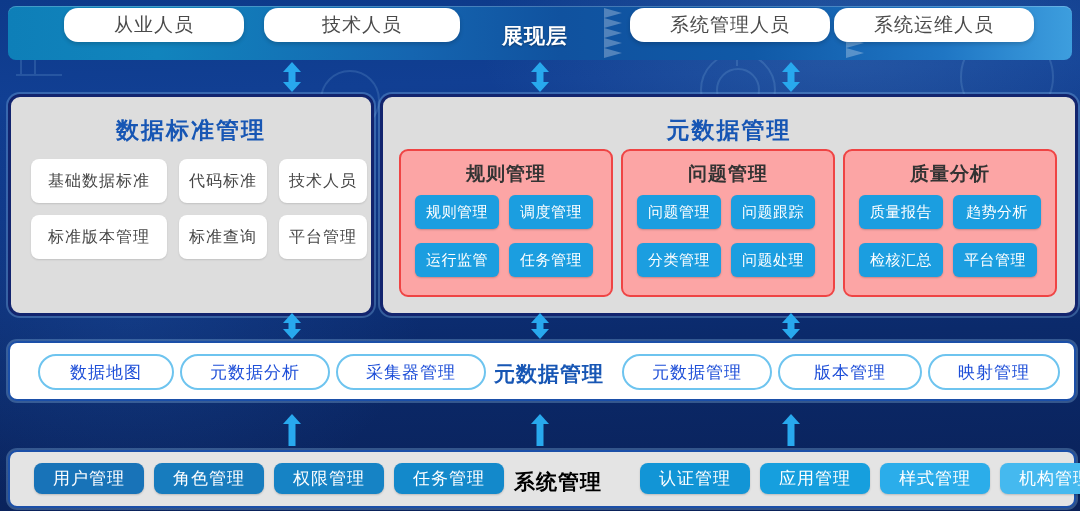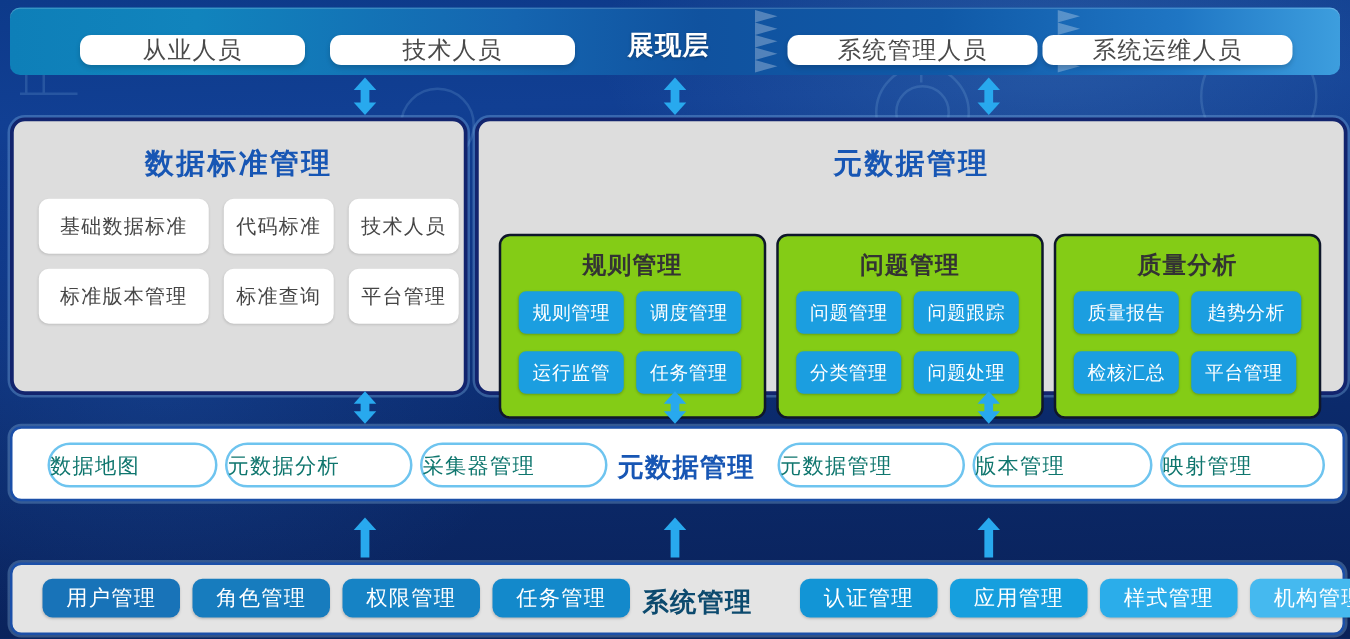--- a/index.html
+++ b/index.html
@@ -32,21 +32,21 @@
   .zig i{position:absolute;left:0;width:0;height:0;
     border-top:5px solid transparent;border-bottom:5px solid transparent;
     border-left:18px solid rgba(255,255,255,.28);}
   .pill-white{
     display:flex;align-items:center;justify-content:center;
     background:#ffffff;border-radius:9px;color:#4a4a4a;
     font-size:19px;letter-spacing:1px;
     box-shadow:0 2px 4px rgba(0,0,0,.18);
   }
   .top-items{position:absolute;inset:0;}
-  .top-items .pill-white{position:absolute;top:22px;height:24px;}
+  .top-items .pill-white{position:absolute;top:2px;height:34px;border-radius:14px;}
   .layer-tag{position:absolute;color:#fff;font-size:21px;font-weight:bold;
     letter-spacing:1px;text-shadow:0 1px 2px rgba(0,0,0,.35);}
 
   
   .arrow{position:absolute;}
   .arrow .shaft{position:absolute;left:50%;transform:translateX(-50%);background:#28a9ee;width:7px;}
   .arrow .head{position:absolute;left:50%;transform:translateX(-50%);width:0;height:0;
     border-left:9px solid transparent;border-right:9px solid transparent;}
   .arrow .up{border-bottom:10px solid #28a9ee;top:0;}
   .arrow .down{border-top:10px solid #28a9ee;bottom:0;}
@@ -57,55 +57,55 @@
     border:3px solid #12246e;
     box-shadow:0 0 0 2px rgba(130,180,230,.35);
   }
   .panel-title{text-align:center;color:#1756b4;font-weight:bold;font-size:23px;letter-spacing:2px;}
   .chip-white{
     display:inline-flex;align-items:center;justify-content:center;
     background:#fff;border-radius:8px;color:#464646;font-size:16px;letter-spacing:1px;
     box-shadow:0 1px 2px rgba(0,0,0,.13);
   }
   .subpanel{
-    position:absolute;background:#84cc16;border:2px solid #0f172a;border-radius:9px;margin-top:38px;
+    position:absolute;background:#fca5a5;border:2px solid #ef4444;border-radius:9px;
   }
   .sub-title{text-align:center;color:#333;font-size:19px;font-weight:bold;letter-spacing:1px;}
   .btn-blue{
     display:flex;align-items:center;justify-content:center;
     background:#1b9ee0;border-radius:6px;color:#fff;font-size:15px;letter-spacing:.5px;
     box-shadow:0 1px 2px rgba(0,0,0,.2);
   }
 
   
   .metarow{
     position:absolute;left:8px;top:341px;width:1064px;height:56px;
     background:#ffffff;border-radius:9px;
     border:2px solid #1b4fa8;
     box-shadow:0 0 0 2px rgba(150,200,240,.3);
   }
   .pill-outline{
-    position:absolute;display:flex;align-items:center;
+    position:absolute;display:flex;align-items:center;justify-content:center;
     background:#fff;border:2px solid #6ec4ef;border-radius:18px;
-    color:#0f766e;font-size:17px;letter-spacing:1px;top:11px;height:32px;
+    color:#1d4ed8;font-size:17px;letter-spacing:1px;top:11px;height:32px;
   }
   .meta-tag{position:absolute;color:#1756b4;font-weight:bold;font-size:21px;letter-spacing:1px;}
 
   
   .sysrow{
     position:absolute;left:8px;top:450px;width:1064px;height:54px;
     background:#e4e4e4;border-radius:9px;border:2px solid #1b4fa8;
     box-shadow:0 0 0 2px rgba(150,200,240,.3);
   }
   .btn-sys{
     position:absolute;display:flex;align-items:center;justify-content:center;
     border-radius:8px;color:#fff;font-size:17px;letter-spacing:1px;
     top:11px;height:31px;box-shadow:0 1px 2px rgba(0,0,0,.18);
   }
-  .sys-tag{position:absolute;color:#0c4a6e;font-weight:bold;font-size:21px;letter-spacing:1px;}
+  .sys-tag{position:absolute;color:#000000;font-weight:bold;font-size:21px;letter-spacing:1px;}
 </style>
 </head>
 <body>
 
 <div class="stage">
 
   <div class="deco" style="left:0;top:0;width:1080px;height:511px;">
     <div class="ring" style="left:700px;top:52px;width:72px;height:72px;"></div>
     <div class="ring" style="left:716px;top:68px;width:40px;height:40px;"></div>
     <div class="dot" style="left:758px;top:50px;width:9px;height:9px;"></div>

